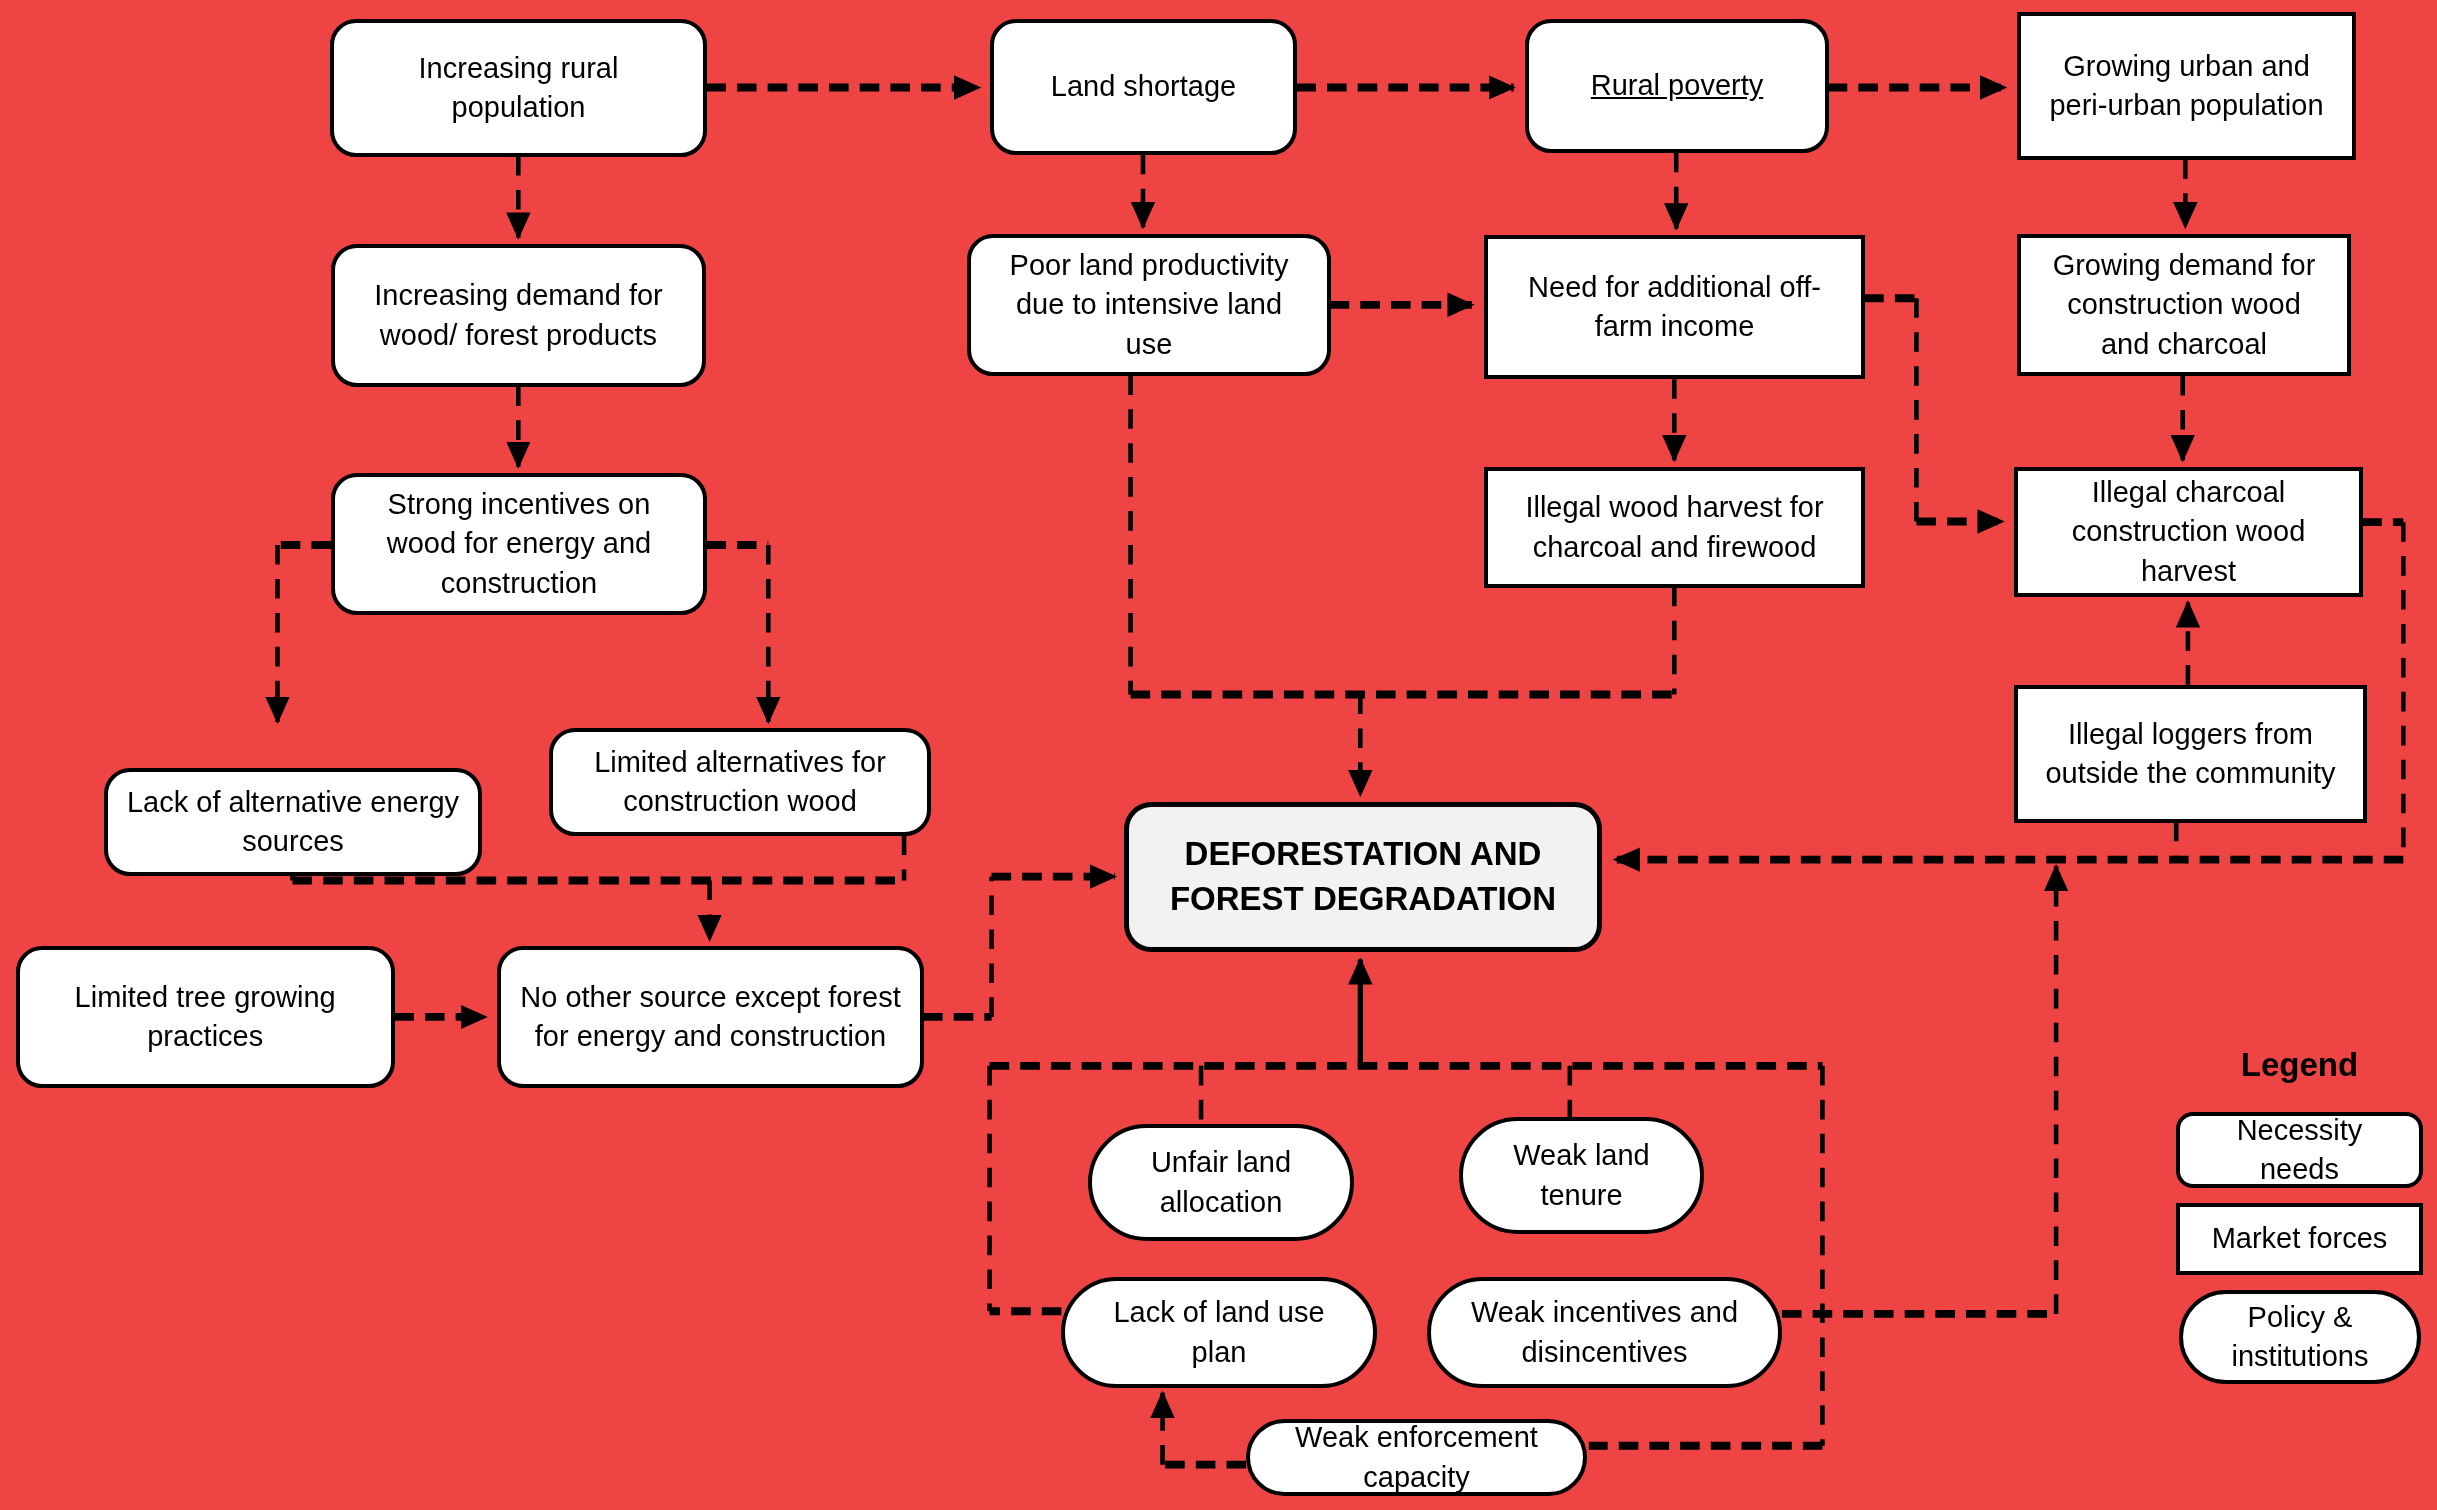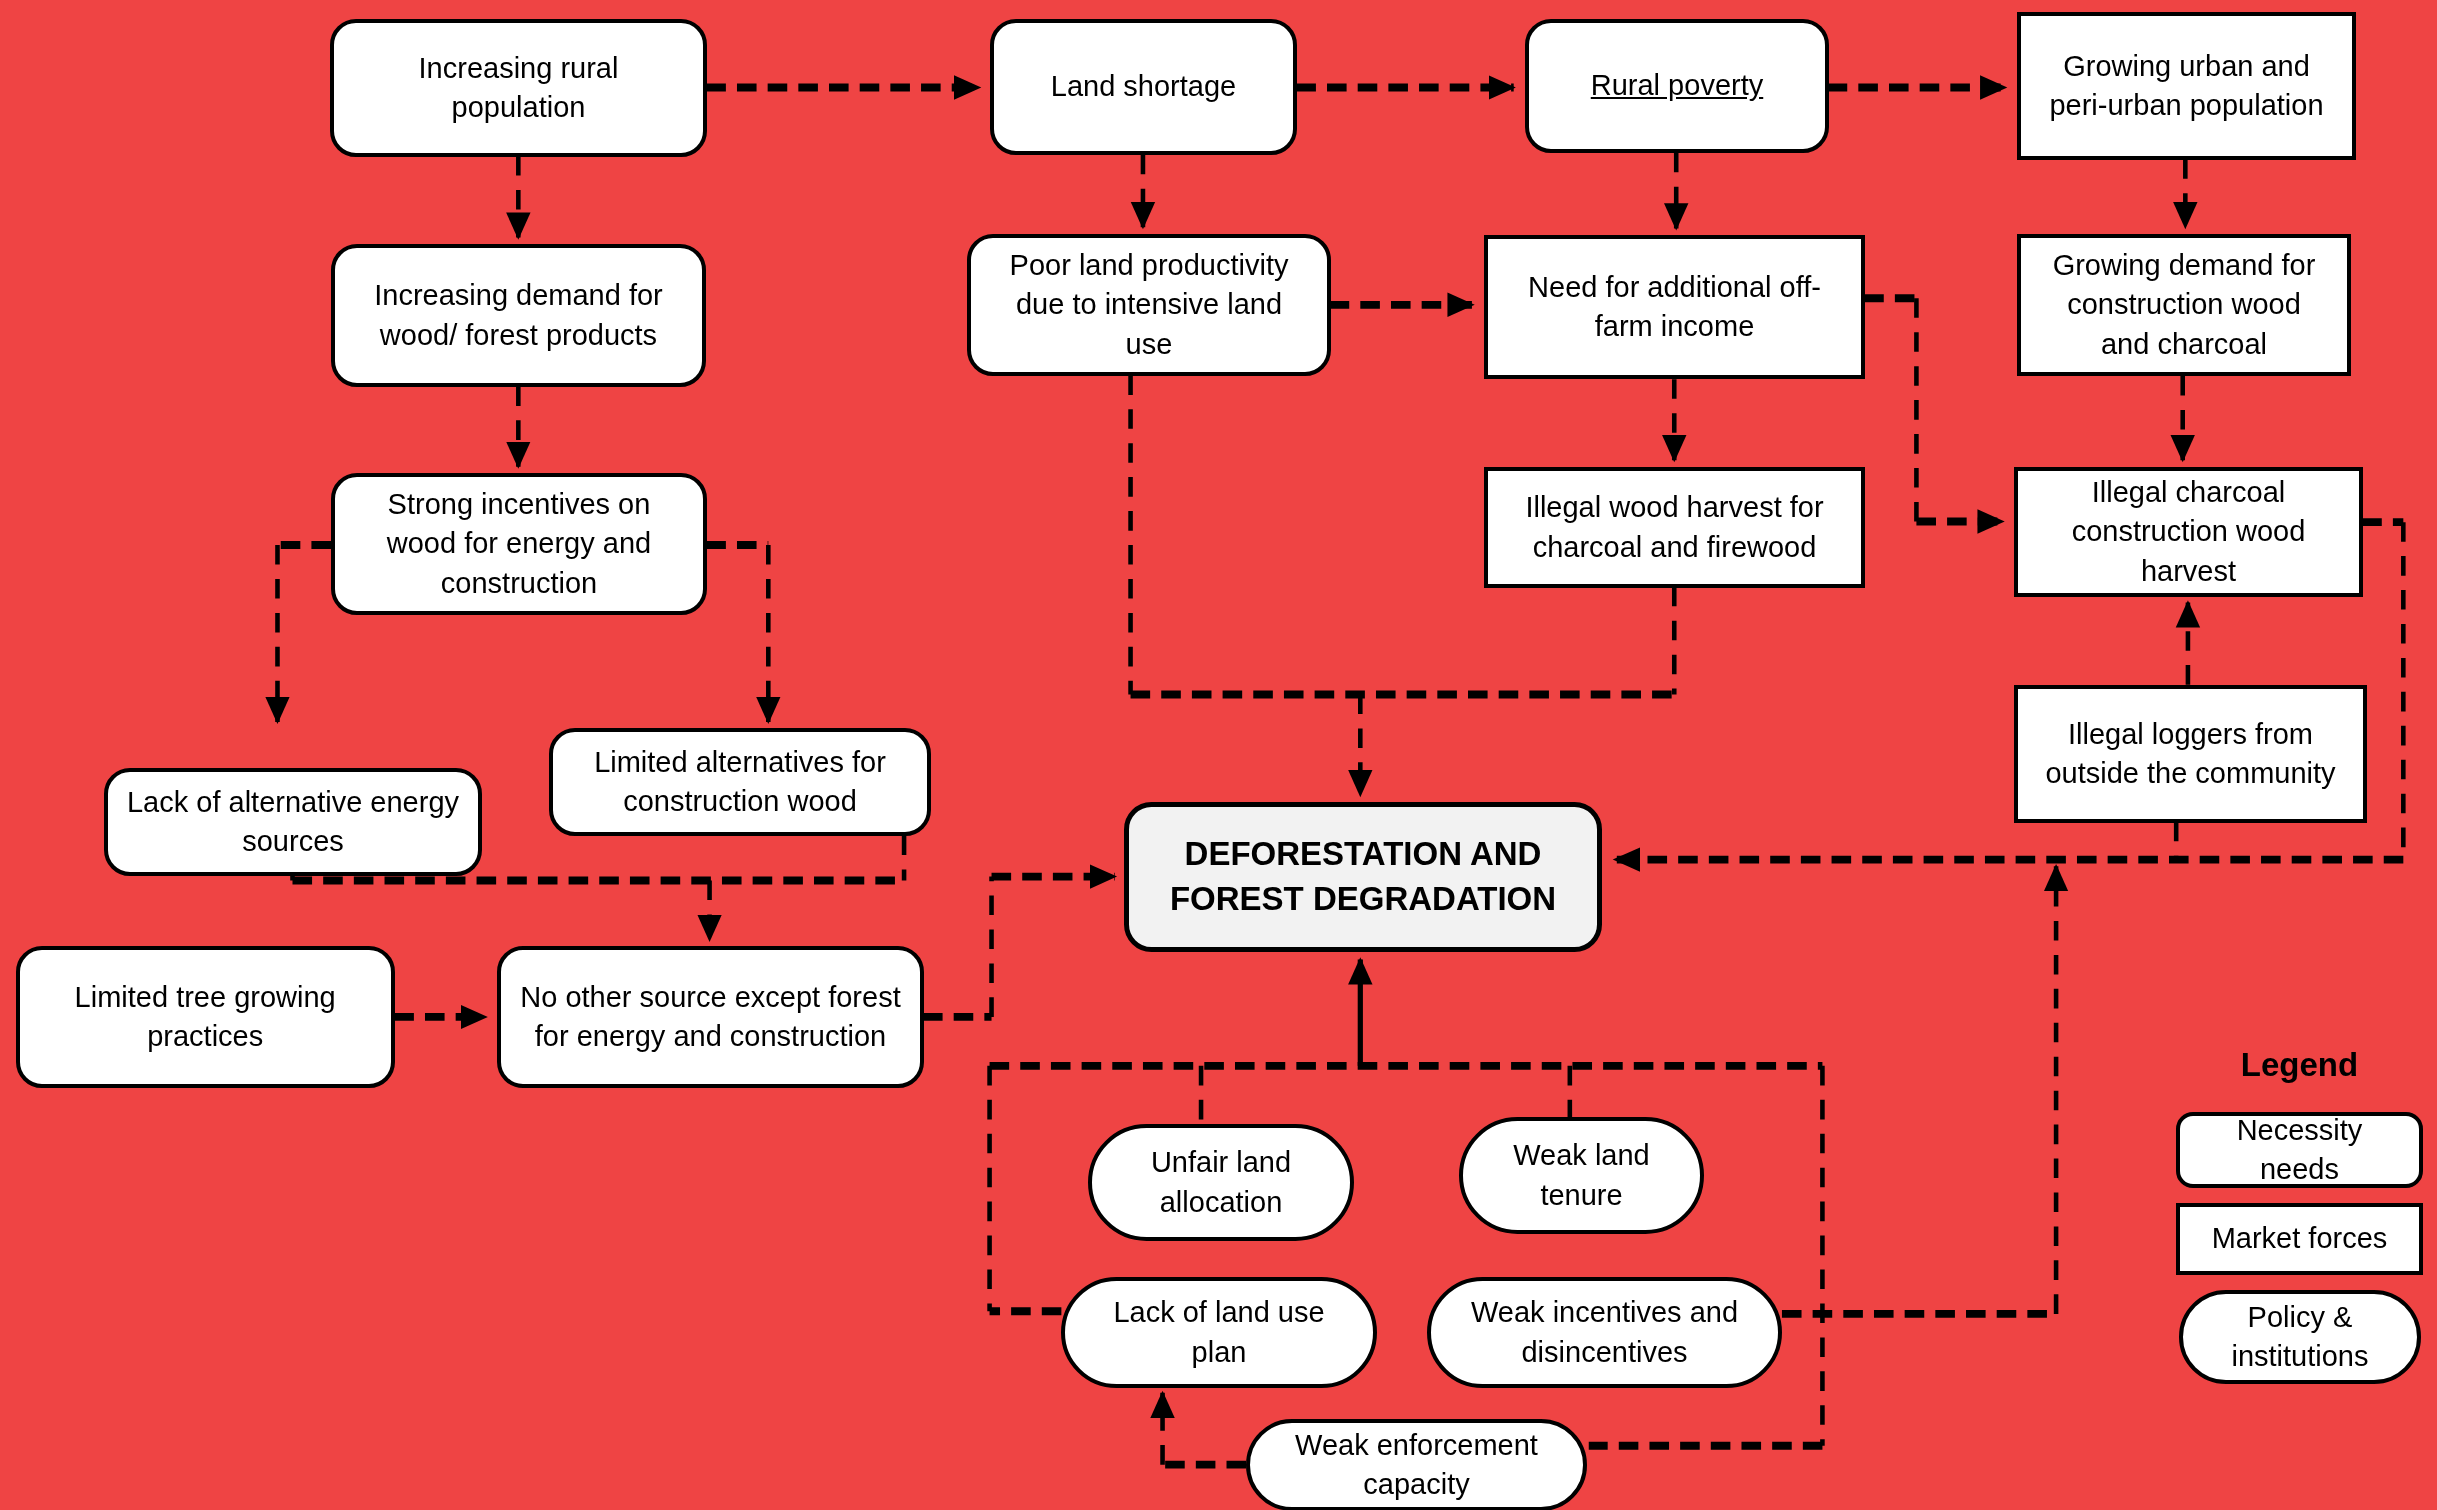--- a/index.html
+++ b/index.html
@@ -175,21 +175,21 @@
     </div>
   <div class="node policy" style="left:1459px;top:1117px;width:245px;height:117px;">
       <span>Weak land tenure</span>
     </div>
   <div class="node policy" style="left:1061px;top:1277px;width:316px;height:111px;">
       <span>Lack of land use plan</span>
     </div>
   <div class="node policy" style="left:1427px;top:1277px;width:355px;height:111px;">
       <span>Weak incentives and disincentives</span>
     </div>
-  <div class="node policy" style="left:1246px;top:1419px;width:341px;height:92px;padding:1.3px 15.7px;">
+  <div class="node policy" style="left:1246px;top:1419px;width:341px;height:77px;padding:1.3px 15.7px;">
       <span>Weak enforcement capacity</span>
     </div>
 
   <div class="legend-title" style="left:2176px;top:1046px;width:247px;">Legend</div>
   <div class="node legend-box lg-necessity" style="left:2176px;top:1112px;width:247px;height:76px;">
       <span>Necessity needs</span>
     </div>
   <div class="node legend-box lg-market" style="left:2176px;top:1203px;width:247px;height:72px;">
       <span>Market forces</span>
     </div>

